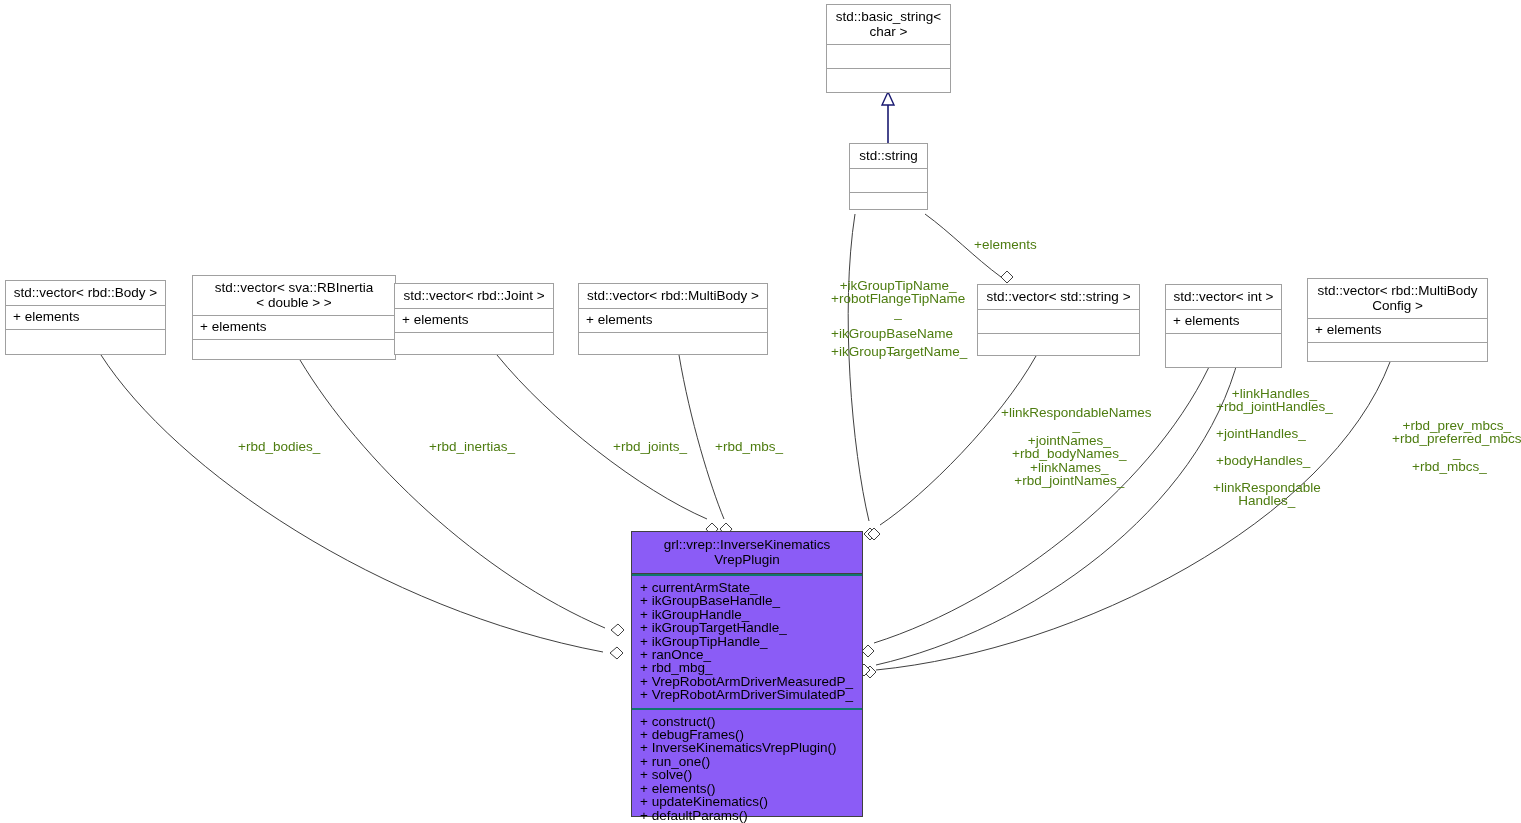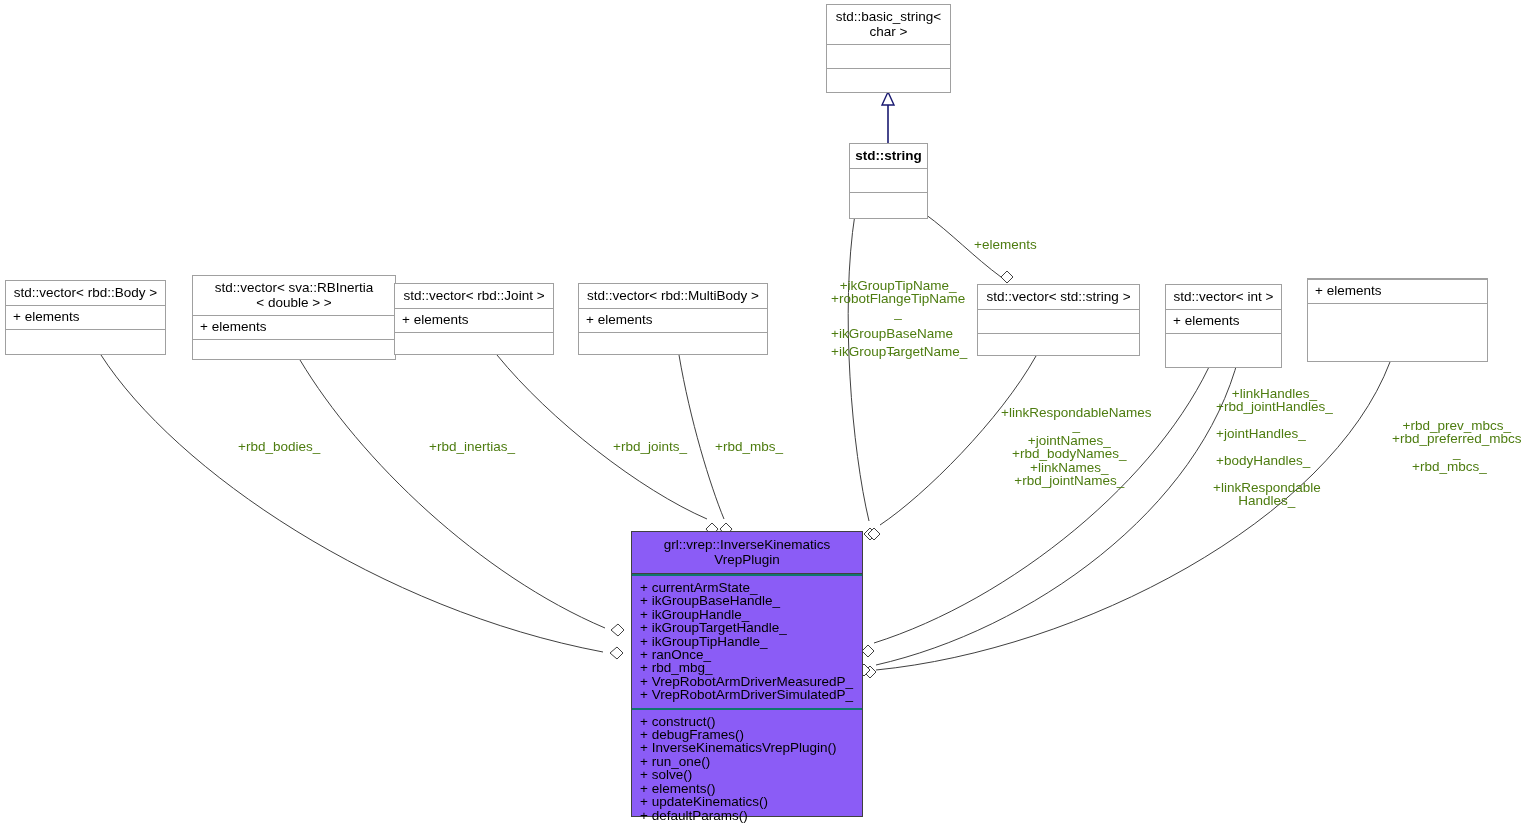--- a/index.html
+++ b/index.html
@@ -144,21 +144,21 @@
 
   </svg>
 
   <div id="nodes-host">
       <div class="node" style="left: 826px; top: 4px; width: 125px; height: 89px;">
         <div class="title">std::basic_string&lt;
 char &gt;</div>
         <div class="compartment empty"></div>
         <div class="compartment empty" style="flex: 1 1 0%;"></div>
       </div>
-      <div class="node" style="left: 849px; top: 143px; width: 79px; height: 76px; font-weight: bold;">
+      <div class="node" style="left: 849px; top: 143px; width: 79px; height: 67px;">
         <div class="title">std::string</div>
         <div class="compartment empty"></div>
         <div class="compartment empty" style="flex: 1 1 0%;"></div>
       </div>
       <div class="node" style="left: 5px; top: 280px; width: 161px; height: 75px;">
         <div class="title">std::vector&lt; rbd::Body &gt;</div>
         <div class="compartment">
           <div class="row">+ elements</div>
         </div>
         <div class="compartment empty" style="flex: 1 1 0%;"></div>
@@ -191,20 +191,22 @@
         <div class="compartment empty" style="flex: 1 1 0%;"></div>
       </div>
       <div class="node" style="left: 1165px; top: 284px; width: 117px; height: 84px;">
         <div class="title">std::vector&lt; int &gt;</div>
         <div class="compartment">
           <div class="row">+ elements</div>
         </div>
         <div class="compartment empty" style="flex: 1 1 0%;"></div>
       </div>
       <div class="node" style="left: 1307px; top: 278px; width: 181px; height: 84px;">
+        <div class="title">std::vector&lt; rbd::MultiBody
+Config &gt;</div>
         <div class="compartment">
           <div class="row">+ elements</div>
         </div>
         <div class="compartment empty" style="flex: 1 1 0%;"></div>
       </div>
       <div class="node highlight" style="left: 631px; top: 531px; width: 232px; height: 286px;">
         <div class="title">grl::vrep::InverseKinematics
 VrepPlugin</div>
         <div class="compartment">
           <div class="row">+ currentArmState_</div>

